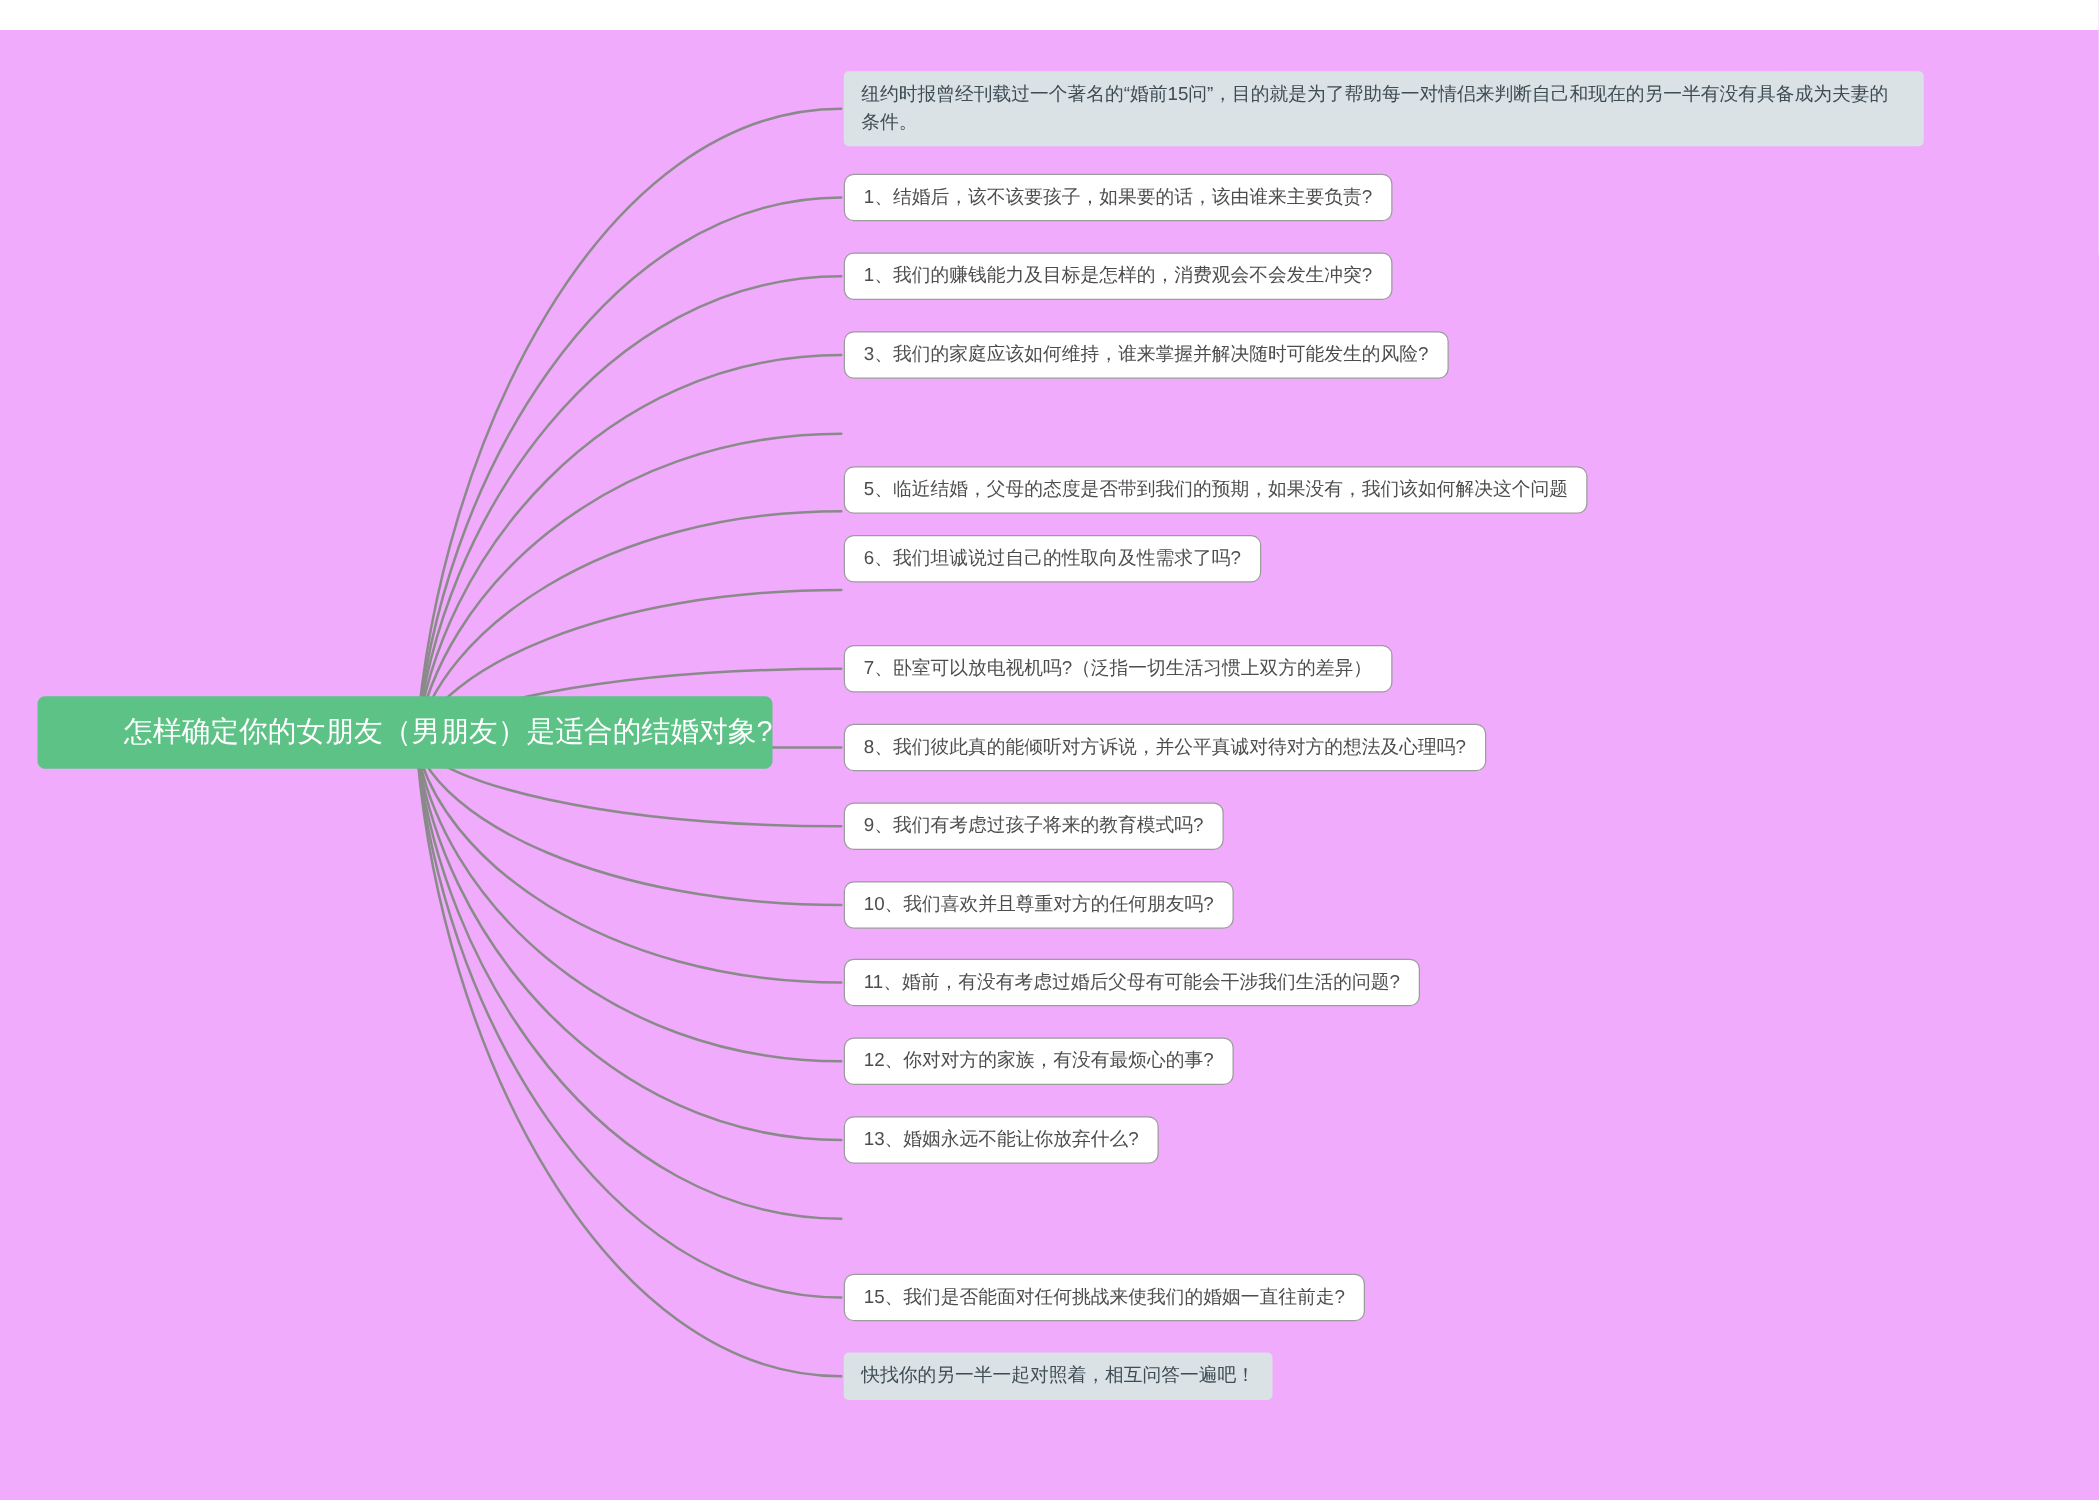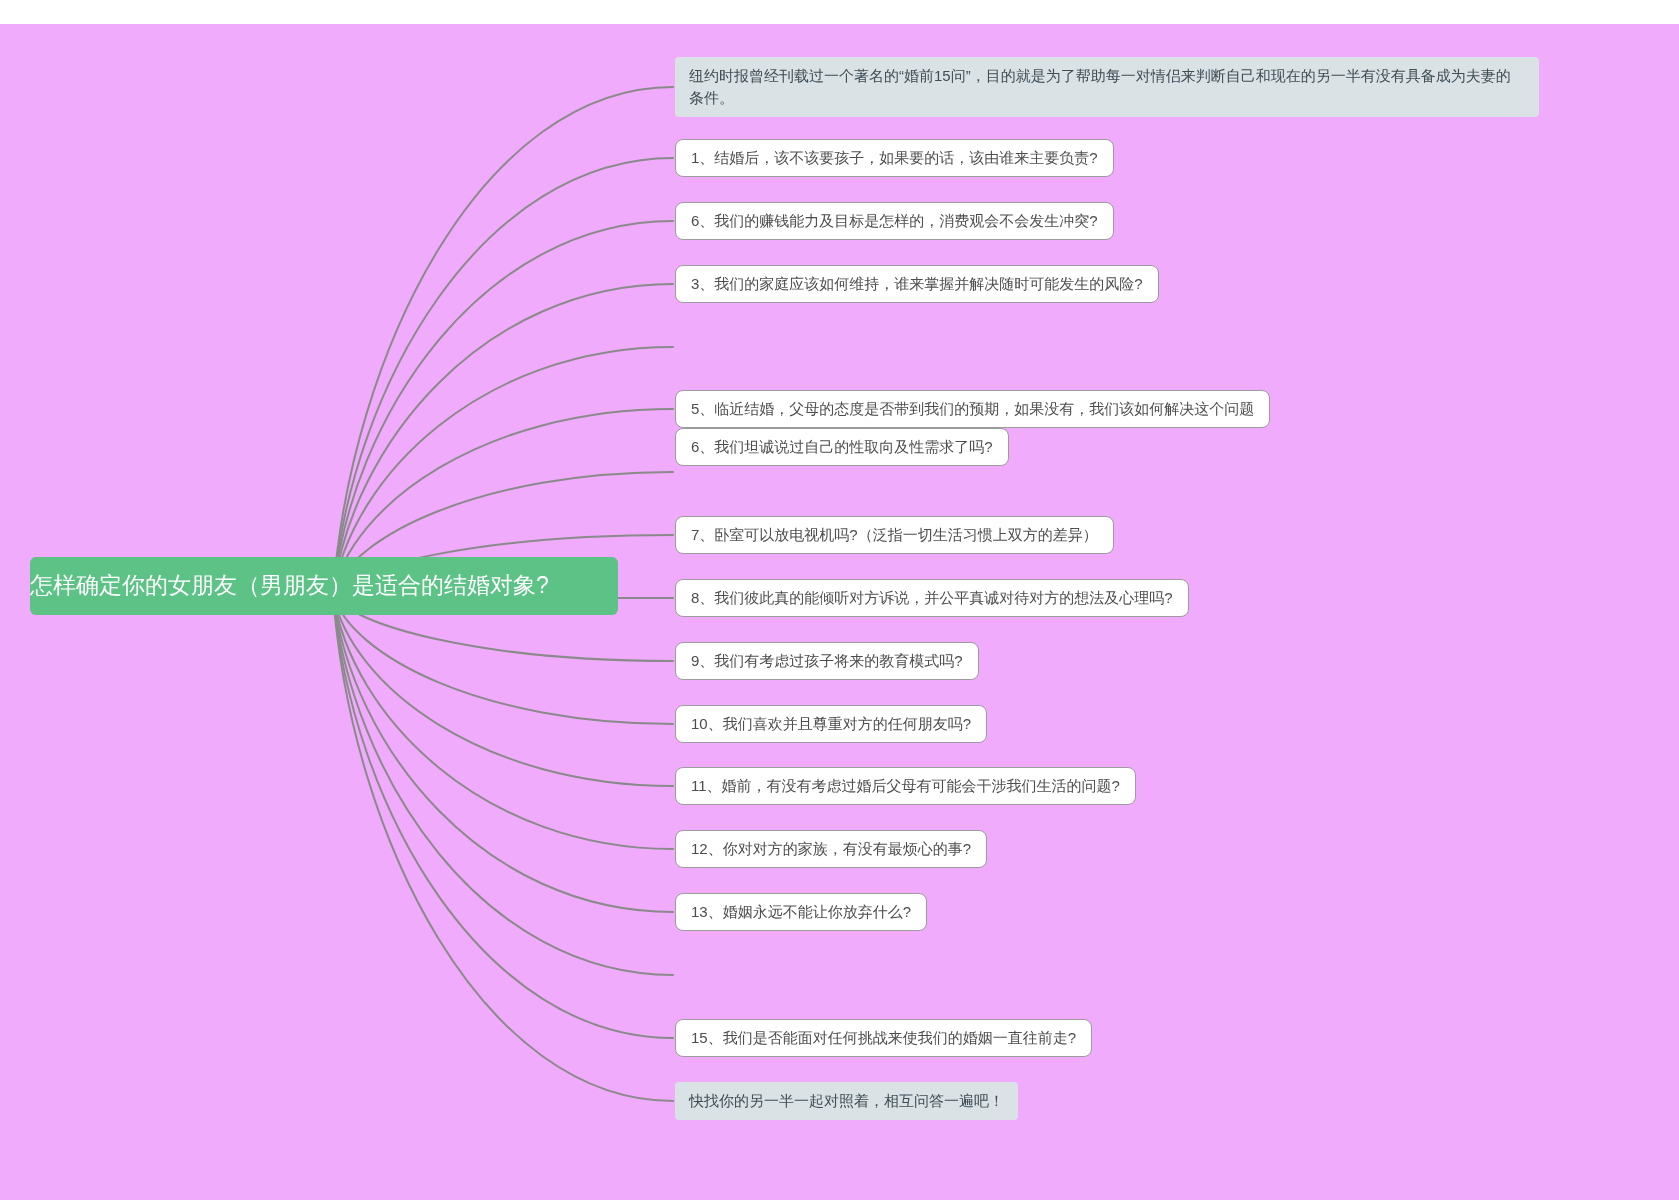--- a/index.html
+++ b/index.html
@@ -62,21 +62,21 @@
   }
   .root-node {
     left: 30px;
     top: 533px;
     width: 588px;
     background: var(--root-bg);
     border-radius: 6px;
     color: #ffffff;
     font-size: 23px;
     line-height: 1.3;
-    text-align: left;
+    text-align: right;
     padding: 14px 0;
   }
 </style>
 </head>
 <body>
 
 <div class="canvas">
 
   <svg class="lines" width="1679" height="1200" viewBox="0 0 1679 1200" aria-hidden="true">
       <path d="M 333 570 C 351 326.64, 483 63, 673 63"></path>
@@ -94,23 +94,23 @@
       <path d="M 333 570 C 351 692.4, 483 825, 673 825"></path>
       <path d="M 333 570 C 351 722.64, 483 888, 673 888"></path>
       <path d="M 333 570 C 351 752.88, 483 951, 673 951"></path>
       <path d="M 333 570 C 351 783.12, 483 1014, 673 1014"></path>
       <path d="M 333 570 C 351 813.36, 483 1077, 673 1077"></path>
     </svg>
 
   <div class="node note wrap branch" style="top:33px; width:864px">纽约时报曾经刊载过一个著名的“婚前15问”，目的就是为了帮助每一对情侣来判断自己和现在的另一半有没有具备成为夫妻的条件。</div>
 
   <div class="node q branch" style="top:115px">1、结婚后，该不该要孩子，如果要的话，该由谁来主要负责?</div>
-  <div class="node q branch" style="top:178px">6、我们的赚钱能力及目标是怎样的，消费观会不会发生冲突?</div>
+  <div class="node q branch" style="top:178px">1、我们的赚钱能力及目标是怎样的，消费观会不会发生冲突?</div>
   <div class="node q branch" style="top:241px">3、我们的家庭应该如何维持，谁来掌握并解决随时可能发生的风险?</div>
-  <div class="node q branch" style="top:366px">5、临近结婚，父母的态度是否带到我们的预期，如果没有，我们该如何解决这个问题</div>
+  <div class="node q branch" style="top:349px">5、临近结婚，父母的态度是否带到我们的预期，如果没有，我们该如何解决这个问题</div>
   <div class="node q branch" style="top:404px">6、我们坦诚说过自己的性取向及性需求了吗?</div>
   <div class="node q branch" style="top:492px">7、卧室可以放电视机吗?（泛指一切生活习惯上双方的差异）</div>
   <div class="node q branch" style="top:555px">8、我们彼此真的能倾听对方诉说，并公平真诚对待对方的想法及心理吗?</div>
   <div class="node q branch" style="top:618px">9、我们有考虑过孩子将来的教育模式吗?</div>
   <div class="node q branch" style="top:681px">10、我们喜欢并且尊重对方的任何朋友吗?</div>
   <div class="node q branch" style="top:743px">11、婚前，有没有考虑过婚后父母有可能会干涉我们生活的问题?</div>
   <div class="node q branch" style="top:806px">12、你对对方的家族，有没有最烦心的事?</div>
   <div class="node q branch" style="top:869px">13、婚姻永远不能让你放弃什么?</div>
   <div class="node q branch" style="top:995px">15、我们是否能面对任何挑战来使我们的婚姻一直往前走?</div>
 

